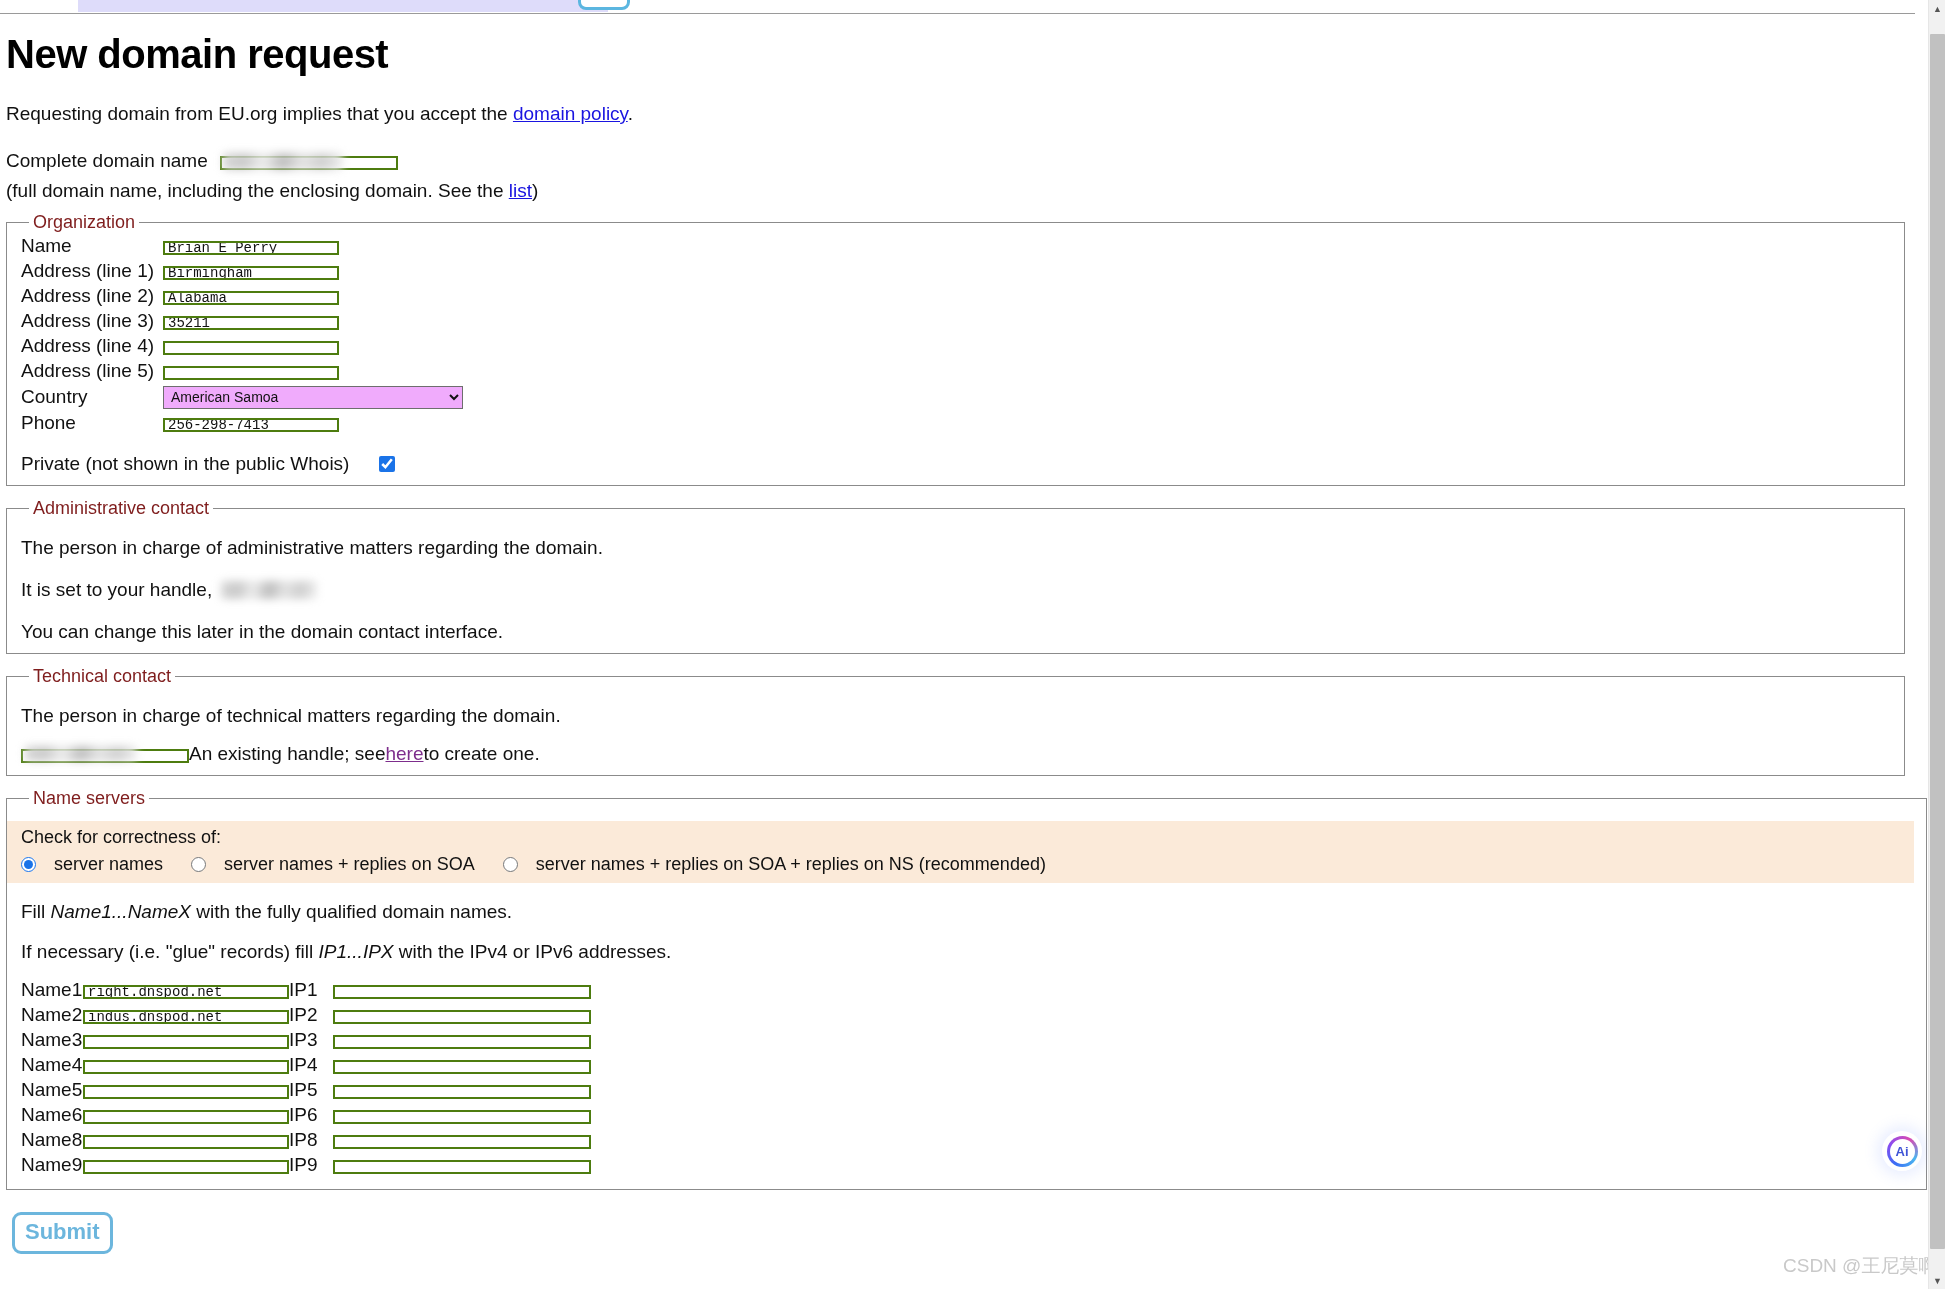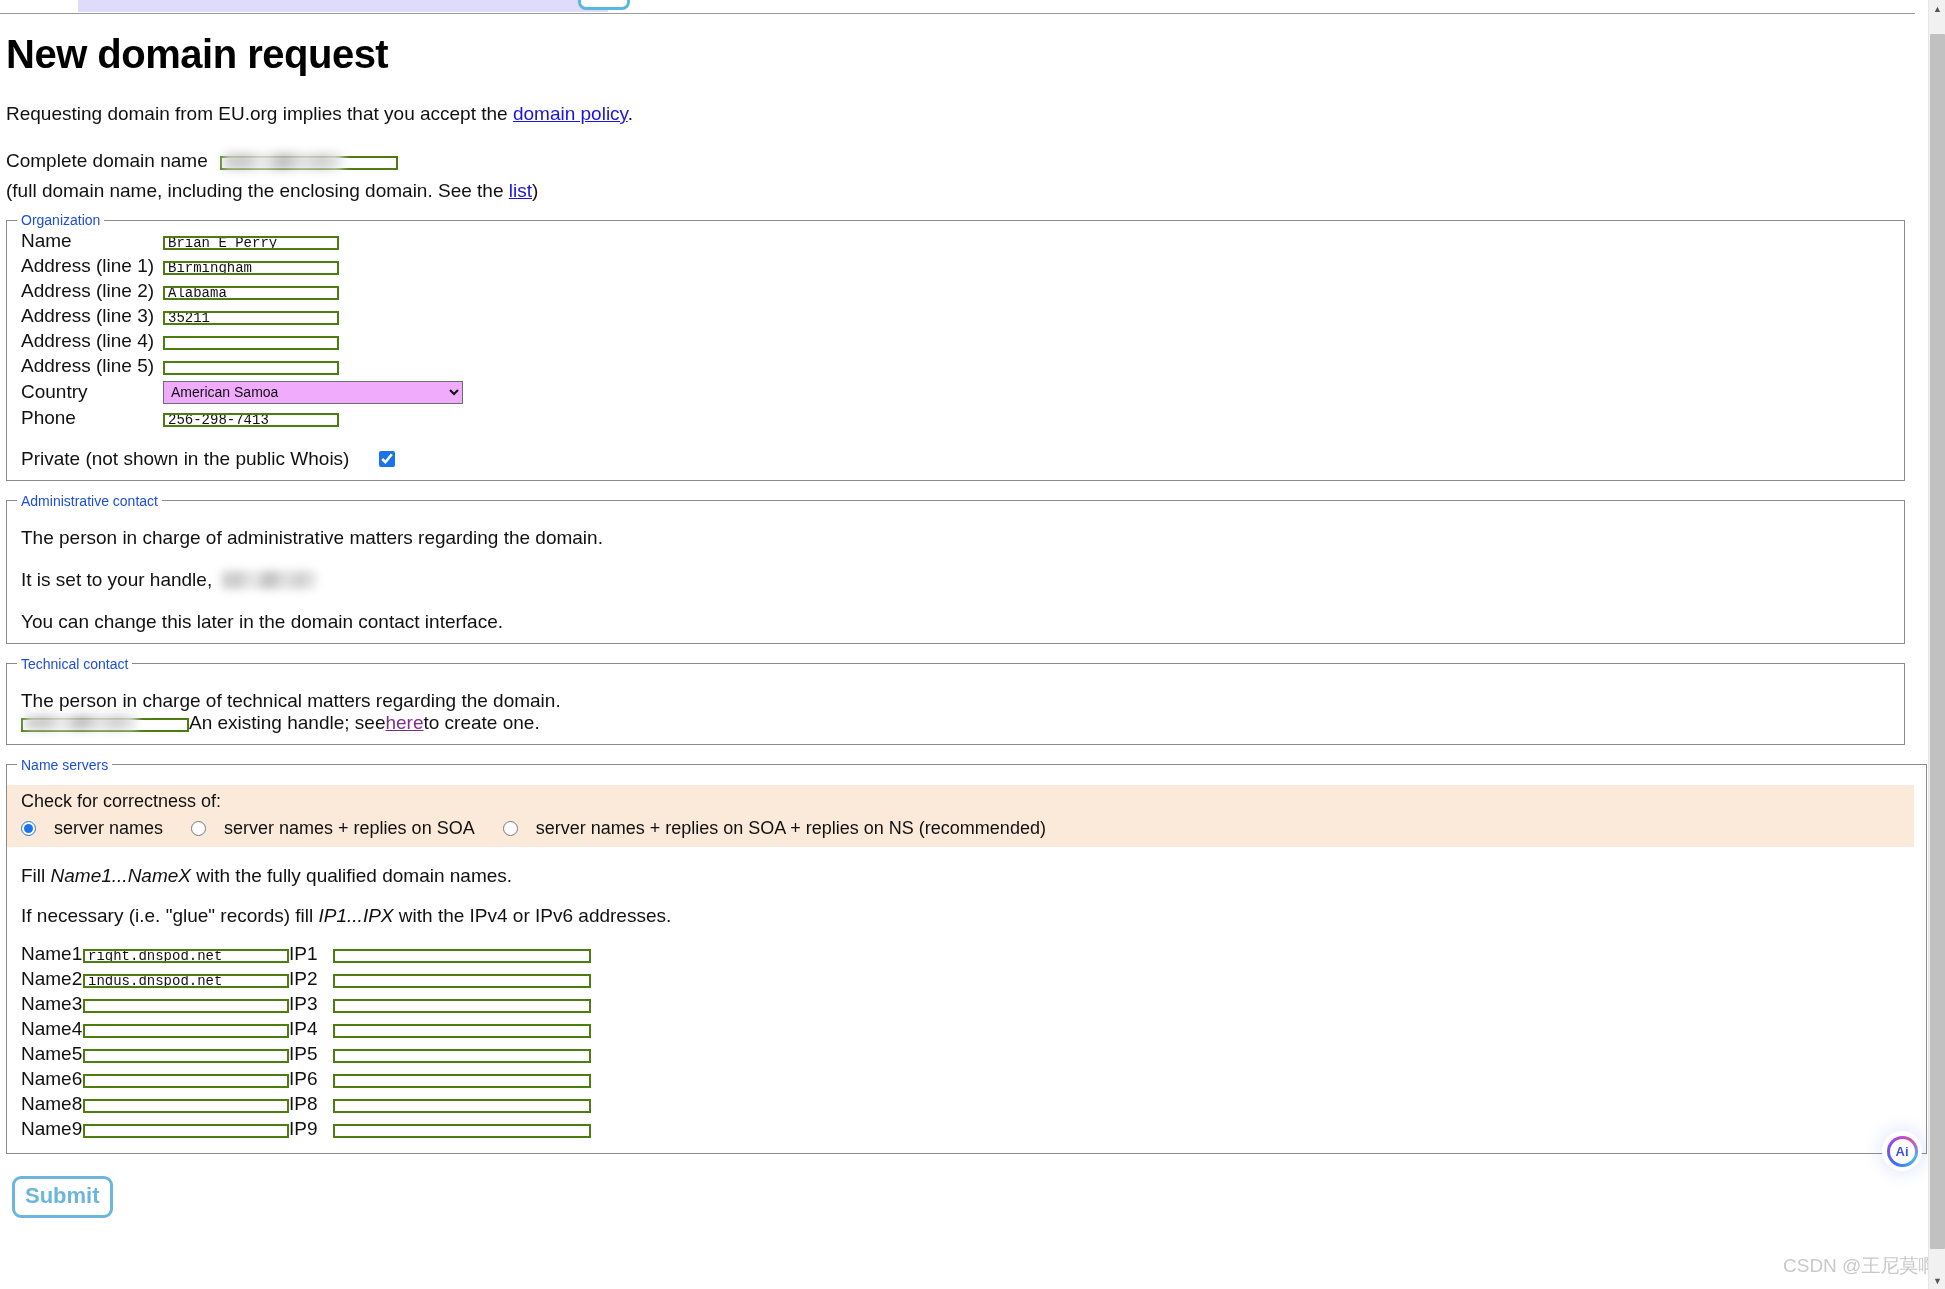--- a/index.html
+++ b/index.html
@@ -67,21 +67,21 @@
     outline: none;
   }
   .domain-input { width: 178px; }
 
   fieldset.fs {
     border: 1px solid #8b8b8b;
     margin: 12px 0 0 0;
     padding: 0 0 10px 0;
   }
   fieldset.fs > legend {
-    font-size: 14px; color: #1d4ed8; padding: 0 4px; margin-left: 10px;
+    font-size: 18px; color: #7f1d1d; padding: 0 4px; margin-left: 22px;
   }
   .fs-body { padding: 2px 12px 0 14px; }
 
   
   table.org { border-collapse: collapse; }
   table.org td { padding: 0 0 3px 0; font-size: 19px; color: #111; vertical-align: middle; }
   table.org td.lbl { width: 142px; padding-right: 6px; white-space: nowrap; }
   .org-input { width: 176px; }
   select.country {
     width: 300px; height: 23px; font-size: 14px;
@@ -101,21 +101,21 @@
     background: linear-gradient(100deg,#d9d9d9 0%,#c9c9c9 18%,#ededed 34%,#bdbdbd 50%,#e4e4e4 66%,#cfcfcf 82%,#f1f1f1 100%);
     filter: blur(4px);
     border-radius: 3px;
     vertical-align: middle;
   }
   .blur-domain { position: absolute; left: 3px; top: 2px; width: 120px; height: 17px; }
   .blur-handle { width: 96px; height: 18px; margin-left: 4px; }
   .blur-tech { position: absolute; left: 4px; top: 3px; width: 112px; height: 15px; }
   .inwrap { position: relative; display: inline-block; }
 
-  .techrow { display: flex; align-items: center; font-size: 19px; color: #111; }
+  .techrow { display: flex; align-items: center; margin-top: 16px; font-size: 19px; color: #111; }
   .tech-input { width: 168px; }
 
   
   .highlight {
     background: #fbead9;
     padding: 6px 0 8px 0;
     margin: 10px 0 0 -14px;
     width: 1907px;
     font-size: 18px; color: #111;
   }

